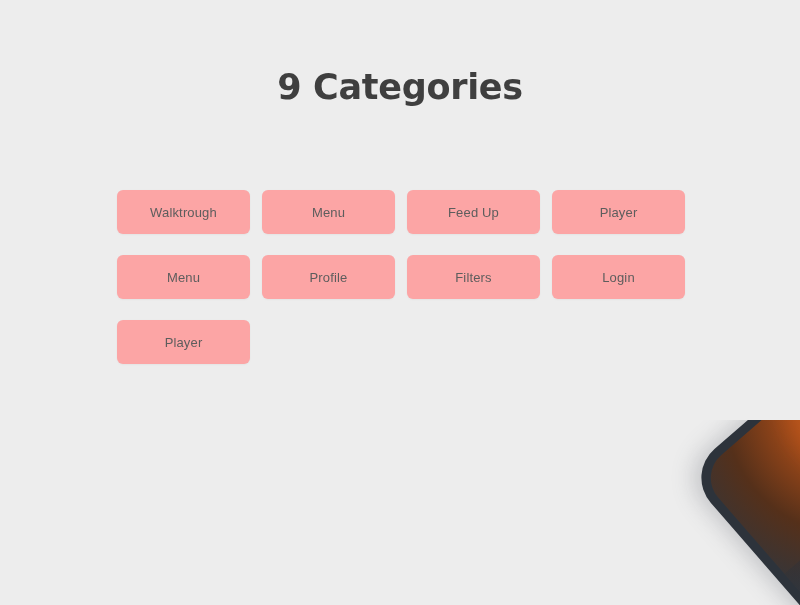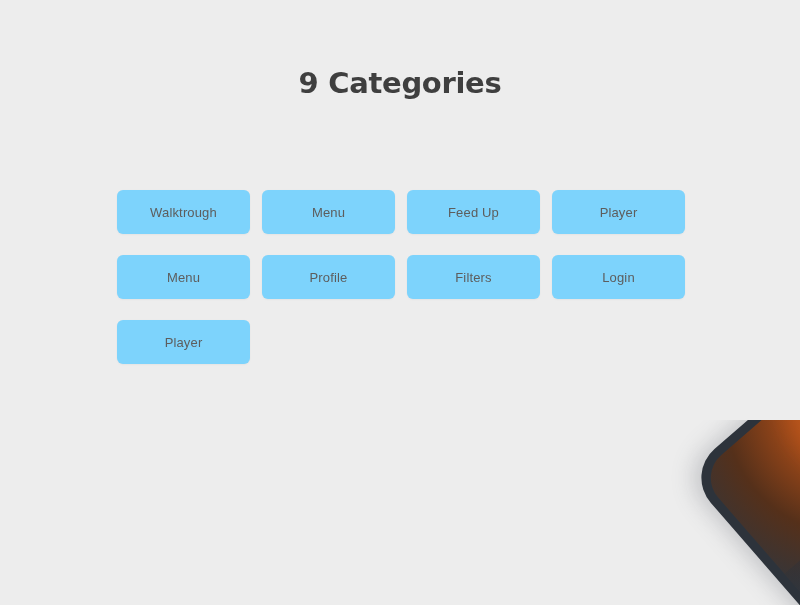--- a/index.html
+++ b/index.html
@@ -23,21 +23,21 @@
     overflow: hidden;
   }
 
   
   .page-title {
     position: absolute;
     top: 44px;
     left: 0;
     width: 800px;
     text-align: center;
-    font-size: 29px;
+    font-size: 35px;
     font-weight: bold;
     letter-spacing: -0.3px;
     color: #3f3f3f;
     font-family: "DejaVu Sans", sans-serif;
     line-height: 40px;
     user-select: none;
   }
 
   
   .category-grid {
@@ -47,21 +47,21 @@
     width: 570px;
     display: flex;
     flex-wrap: wrap;
     gap: 21px 12px;
   }
 
   .category-button {
     width: 133px;
     height: 44px;
     box-sizing: border-box;
-    background: #7dd3fc;
+    background: #fca5a5;
     border: none;
     border-radius: 6px;
     display: flex;
     align-items: center;
     justify-content: center;
     font-family: "Liberation Sans", sans-serif;
     font-size: 13px;
     color: #5d5d5d;
     letter-spacing: 0.15px;
     cursor: pointer;

